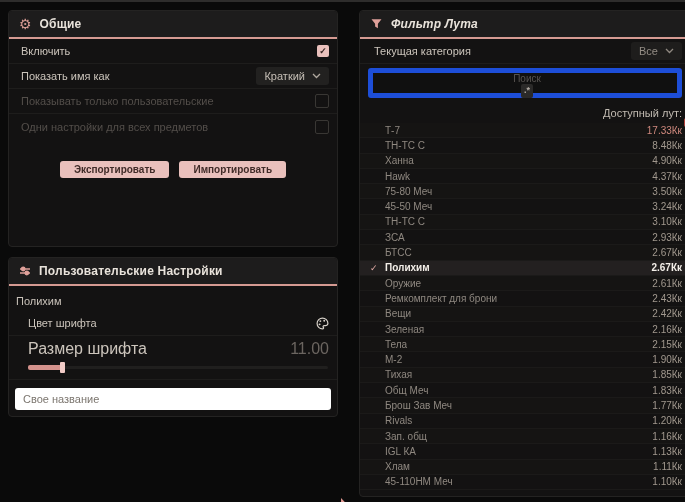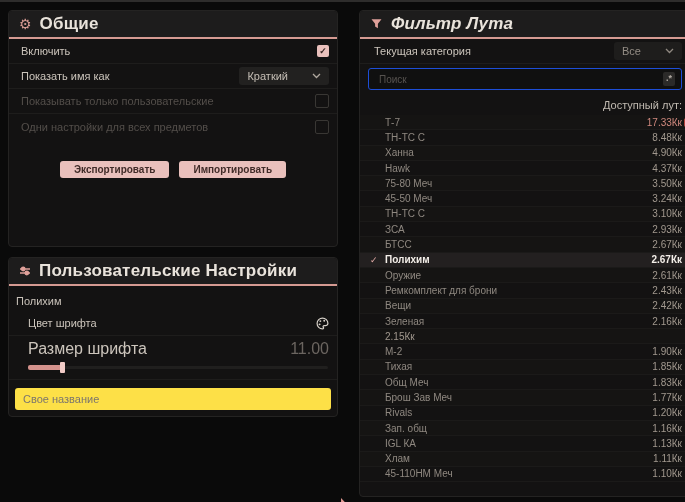--- a/index.html
+++ b/index.html
@@ -2,66 +2,66 @@
 <html style="--accent: #d59a92; --accent-light: #e9c0bc; --button-text: #402b28; --value-highlight: #d0897e; --scroll-thumb: #b2423b;"><head>
 <meta charset="utf-8">
 <style>
   html,body{margin:0;padding:0;background:#060606;}
   .page{position:relative;width:685px;height:502px;background:#0a0a0a;overflow:hidden;
         font-family:"Liberation Sans",sans-serif;border-top:2px solid #2e2d2c;box-sizing:border-box;}
   .panel{position:absolute;background:#131212;border:1px solid #242322;border-radius:4px;
          box-sizing:border-box;overflow:hidden;}
   .panel-header{height:26px;background:#1d1c1c;border-bottom:2px solid var(--accent);
                 display:flex;align-items:center;gap:8px;padding:0 10px;}
-  .htitle{color:#e9e3db;font-size:17px;font-weight:bold;letter-spacing:.2px;}
+  .htitle{color:#e9e3db;font-size:12px;font-weight:bold;letter-spacing:.2px;}
   .htitle.it{font-style:italic;}
   .hicon{color:var(--accent);font-family:"DejaVu Sans",sans-serif;font-size:14px;line-height:1;
          display:inline-flex;align-items:center;}
   .row{display:flex;justify-content:space-between;align-items:center;
        padding:0 8px 0 12px;height:25px;font-size:11px;color:#ccc5bc;
        border-bottom:1px solid #1e1d1c;box-sizing:border-box;}
   .row.nb{border-bottom:none;}
   .row.dim{color:#534e4a;}
   .lbl{white-space:nowrap;overflow:hidden;text-overflow:ellipsis;}
   .checkbox{width:12px;height:12px;border-radius:2px;background:var(--accent-light);
             display:inline-flex;align-items:center;justify-content:center;flex:0 0 auto;}
   .checkbox .tick{color:#33211e;font-size:9px;font-weight:bold;line-height:1;}
   .checkbox.empty{background:transparent;border:1px solid #393734;}
-  .dropdown{display:inline-flex;align-items:center;gap:24px;background:#222120;border-radius:3px;
+  .dropdown{display:inline-flex;align-items:center;gap:7px;background:#222120;border-radius:3px;
             padding:3px 8px;color:#c6bfb6;font-size:11px;cursor:pointer;}
   .btn-row{display:flex;justify-content:center;gap:10px;margin-top:22px;}
   .btn{background:var(--accent-light);color:var(--button-text);border:none;border-radius:3px;
        font-family:"Liberation Sans",sans-serif;font-size:10px;font-weight:bold;
        padding:3px 14px;cursor:pointer;}
   
   .item-name{font-size:11px;color:#c9c2b9;padding:9px 8px 4px 7px;}
   .indent{padding-left:19px;gap:12px;}
   .row2{padding:4px 8px 6px 19px;border-bottom:1px solid #1e1d1c;}
   .row2 .top{display:flex;justify-content:space-between;align-items:center;font-size:16px;color:#ccc5bc;}
   .row2 .val{color:#6b6560;margin-left:48px;}
   .slider{position:relative;width:300px;height:11px;margin-top:4px;cursor:pointer;}
   .slider .track{position:absolute;left:0;top:4px;width:100%;height:3px;background:#201f1e;border-radius:2px;}
   .slider .fill{position:absolute;left:0;top:3px;width:34px;height:5px;background:#d4928c;border-radius:2px;}
   .slider .handle{position:absolute;left:32px;top:0;width:5px;height:11px;background:#f2cbc7;border-radius:1px;}
-  .text-input{margin:8px 6px 0 6px;height:22px;background:#fde047;border-radius:3px;
+  .text-input{margin:8px 6px 0 6px;height:22px;background:#ffffff;border-radius:3px;
               display:flex;align-items:center;padding:0 8px;font-size:11px;color:#7b756e;cursor:text;}
   
-  .search{margin:4px 8px;height:20px;background:#101010;border:1px solid #1d4ed8;border-radius:3px;
+  .search{margin:4px 8px;height:20px;background:#101010;border:5px solid #1d4ed8;border-radius:3px;
           display:flex;align-items:center;justify-content:space-between;padding:0 6px 0 10px;
-          font-size:10px;color:#575350;cursor:text;}
+          font-size:10px;color:#575350;cursor:text;flex-direction:column;}
   .regex-icon{background:#2b2a29;color:#b5aea6;font-size:9px;font-weight:bold;line-height:1;
               padding:2px 3px 3px 3px;border-radius:2px;cursor:pointer;}
   .list-label{font-size:11px;color:#c2bbb2;padding:5px 8px 4px 14px;text-align:right;}
   .loot-list{display:flex;flex-direction:column;}
   .loot-row{flex:0 0 15.3px;display:flex;align-items:center;font-size:10px;
             padding:0 8px 0 10px;box-sizing:border-box;border-bottom:1px solid #1b1a19;cursor:pointer;}
   .loot-row:nth-child(odd){background:#151413;}
   .loot-row .check{width:15px;color:#e2aba6;font-size:9px;visibility:hidden;flex:0 0 auto;}
   .loot-row .lname{flex:1;color:#8f8880;white-space:nowrap;overflow:hidden;text-overflow:ellipsis;}
-  .loot-row .lval{color:#a1988e;}
+  .loot-row .lval{color:#a1988e;margin-left:12px;}
   .loot-row.checked{background:#232020;}
   .loot-row.checked .check{visibility:visible;}
   .loot-row.checked .lname,.loot-row.checked .lval{color:#f3eee8;font-weight:bold;}
   .loot-row.hl .lval{color:var(--value-highlight);}
   .scroll-thumb{position:absolute;right:2px;top:107px;width:4px;height:9px;
                 background:var(--scroll-thumb);border-radius:2px;cursor:grab;}
   .cursor{position:absolute;left:340px;top:494px;}
 </style>
 </head>
 <body>
@@ -241,20 +241,21 @@
     <span class="lname">Вещи</span>
     <span class="lval">2.42Кк</span>
   </div>
           <div class="loot-row">
     <span class="check">✓</span>
     <span class="lname">Зеленая</span>
     <span class="lval">2.16Кк</span>
   </div>
           <div class="loot-row">
     <span class="check">✓</span>
+    <span class="lname">Тела</span>
     <span class="lval">2.15Кк</span>
   </div>
           <div class="loot-row">
     <span class="check">✓</span>
     <span class="lname">М-2</span>
     <span class="lval">1.90Кк</span>
   </div>
           <div class="loot-row">
     <span class="check">✓</span>
     <span class="lname">Тихая</span>

